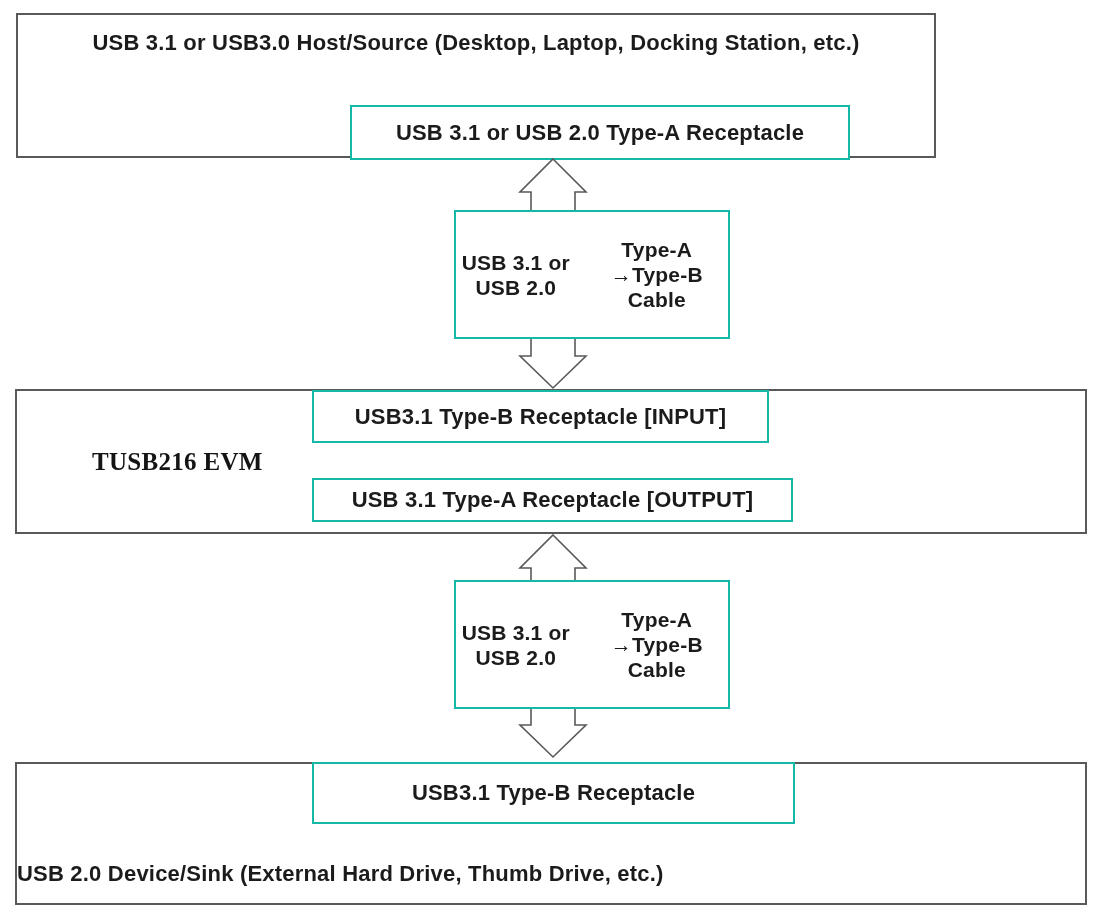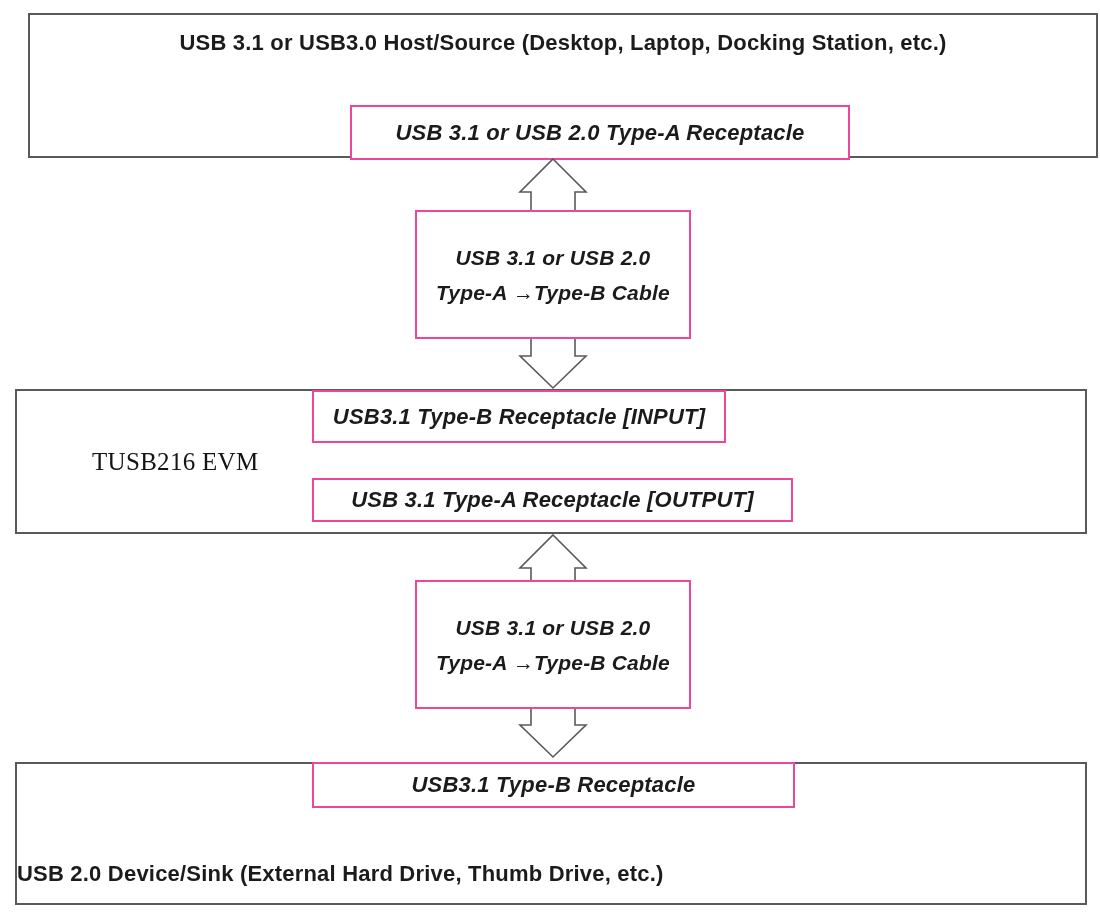--- a/index.html
+++ b/index.html
@@ -18,103 +18,103 @@
   }
   .box {
     position: absolute;
     background: #ffffff;
     box-sizing: border-box;
   }
   .outer-box {
     border: 2px solid #595959;
   }
   .inner-box {
-    border: 2px solid #ec4899;
+    border: 2px solid #14b8a6;
     display: flex;
     align-items: center;
     justify-content: center;
     text-align: center;
-    font-style: italic;
   }
   .bold-label {
     font-weight: bold;
     font-size: 22px;
     color: #1b1b1b;
     letter-spacing: 0.2px;
   }
   .outer-title {
     position: absolute;
     left: 0;
     right: 0;
     top: 15px;
     text-align: center;
   }
   .cable-box {
-    flex-direction: column;
+    flex-direction: row;
     gap: 10px;
+    margin-left: 39px;
   }
   .cable-line {
     font-weight: bold;
     font-size: 21px;
     line-height: 25px;
     color: #1b1b1b;
     letter-spacing: 0.2px;
   }
   .evm-label {
     position: absolute;
     left: 75px;
     top: 50%;
     transform: translateY(-50%);
     font-family: "Liberation Serif", serif;
-    font-weight: normal;
+    font-weight: bold;
     font-size: 25px;
     color: #141414;
     letter-spacing: 0.3px;
   }
   .sink-title {
     position: absolute;
     left: 0;
     right: 0;
     bottom: 16px;
   }
   .arrow-svg {
     position: absolute;
     overflow: visible;
   }
 </style>
 </head>
 <body>
 
 <div class="stage">
 
-  <div class="box outer-box" style="left:16px; top:13px; width:1070px; height:145px;margin-left:12px;">
+  <div class="box outer-box" style="left:16px; top:13px; width:920px; height:145px;">
     <div class="outer-title bold-label">USB 3.1 or USB3.0 Host/Source (Desktop, Laptop, Docking Station, etc.)</div>
   </div>
 
   <div class="box outer-box" style="left:15px; top:389px; width:1072px; height:145px;">
     <div class="evm-label">TUSB216 EVM</div>
   </div>
 
   <div class="box outer-box" style="left:15px; top:762px; width:1072px; height:143px;">
     <div class="sink-title bold-label">USB 2.0 Device/Sink (External Hard Drive, Thumb Drive, etc.)</div>
   </div>
 
   <div class="box inner-box" style="left:350px; top:105px; width:500px; height:55px;">
     <span class="bold-label">USB 3.1 or USB 2.0 Type-A Receptacle</span>
   </div>
 
-  <div class="box inner-box" style="left:312px; top:390px; width:414px; height:53px;">
+  <div class="box inner-box" style="left:312px; top:390px; width:457px; height:53px;">
     <span class="bold-label">USB3.1 Type-B Receptacle [INPUT]</span>
   </div>
 
   <div class="box inner-box" style="left:312px; top:478px; width:481px; height:44px;">
     <span class="bold-label">USB 3.1 Type-A Receptacle [OUTPUT]</span>
   </div>
 
-  <div class="box inner-box" style="left:312px; top:762px; width:483px; height:46px;">
+  <div class="box inner-box" style="left:312px; top:762px; width:483px; height:62px;">
     <span class="bold-label">USB3.1 Type-B Receptacle</span>
   </div>
 
   <svg class="arrow-svg" style="left:515px; top:157px;" width="76" height="233" viewBox="0 0 76 233" aria-hidden="true">
     <path d="M38,2 L71,35 L60,35 L60,199 L71,199 L38,231 L5,199 L16,199 L16,35 L5,35 Z" fill="#ffffff" stroke="#595959" stroke-width="1.6" stroke-linejoin="miter"></path>
   </svg>
 
   <svg class="arrow-svg" style="left:515px; top:533px;" width="76" height="226" viewBox="0 0 76 226" aria-hidden="true">
     <path d="M38,2 L71,35 L60,35 L60,192 L71,192 L38,224 L5,192 L16,192 L16,35 L5,35 Z" fill="#ffffff" stroke="#595959" stroke-width="1.6" stroke-linejoin="miter"></path>
   </svg>

